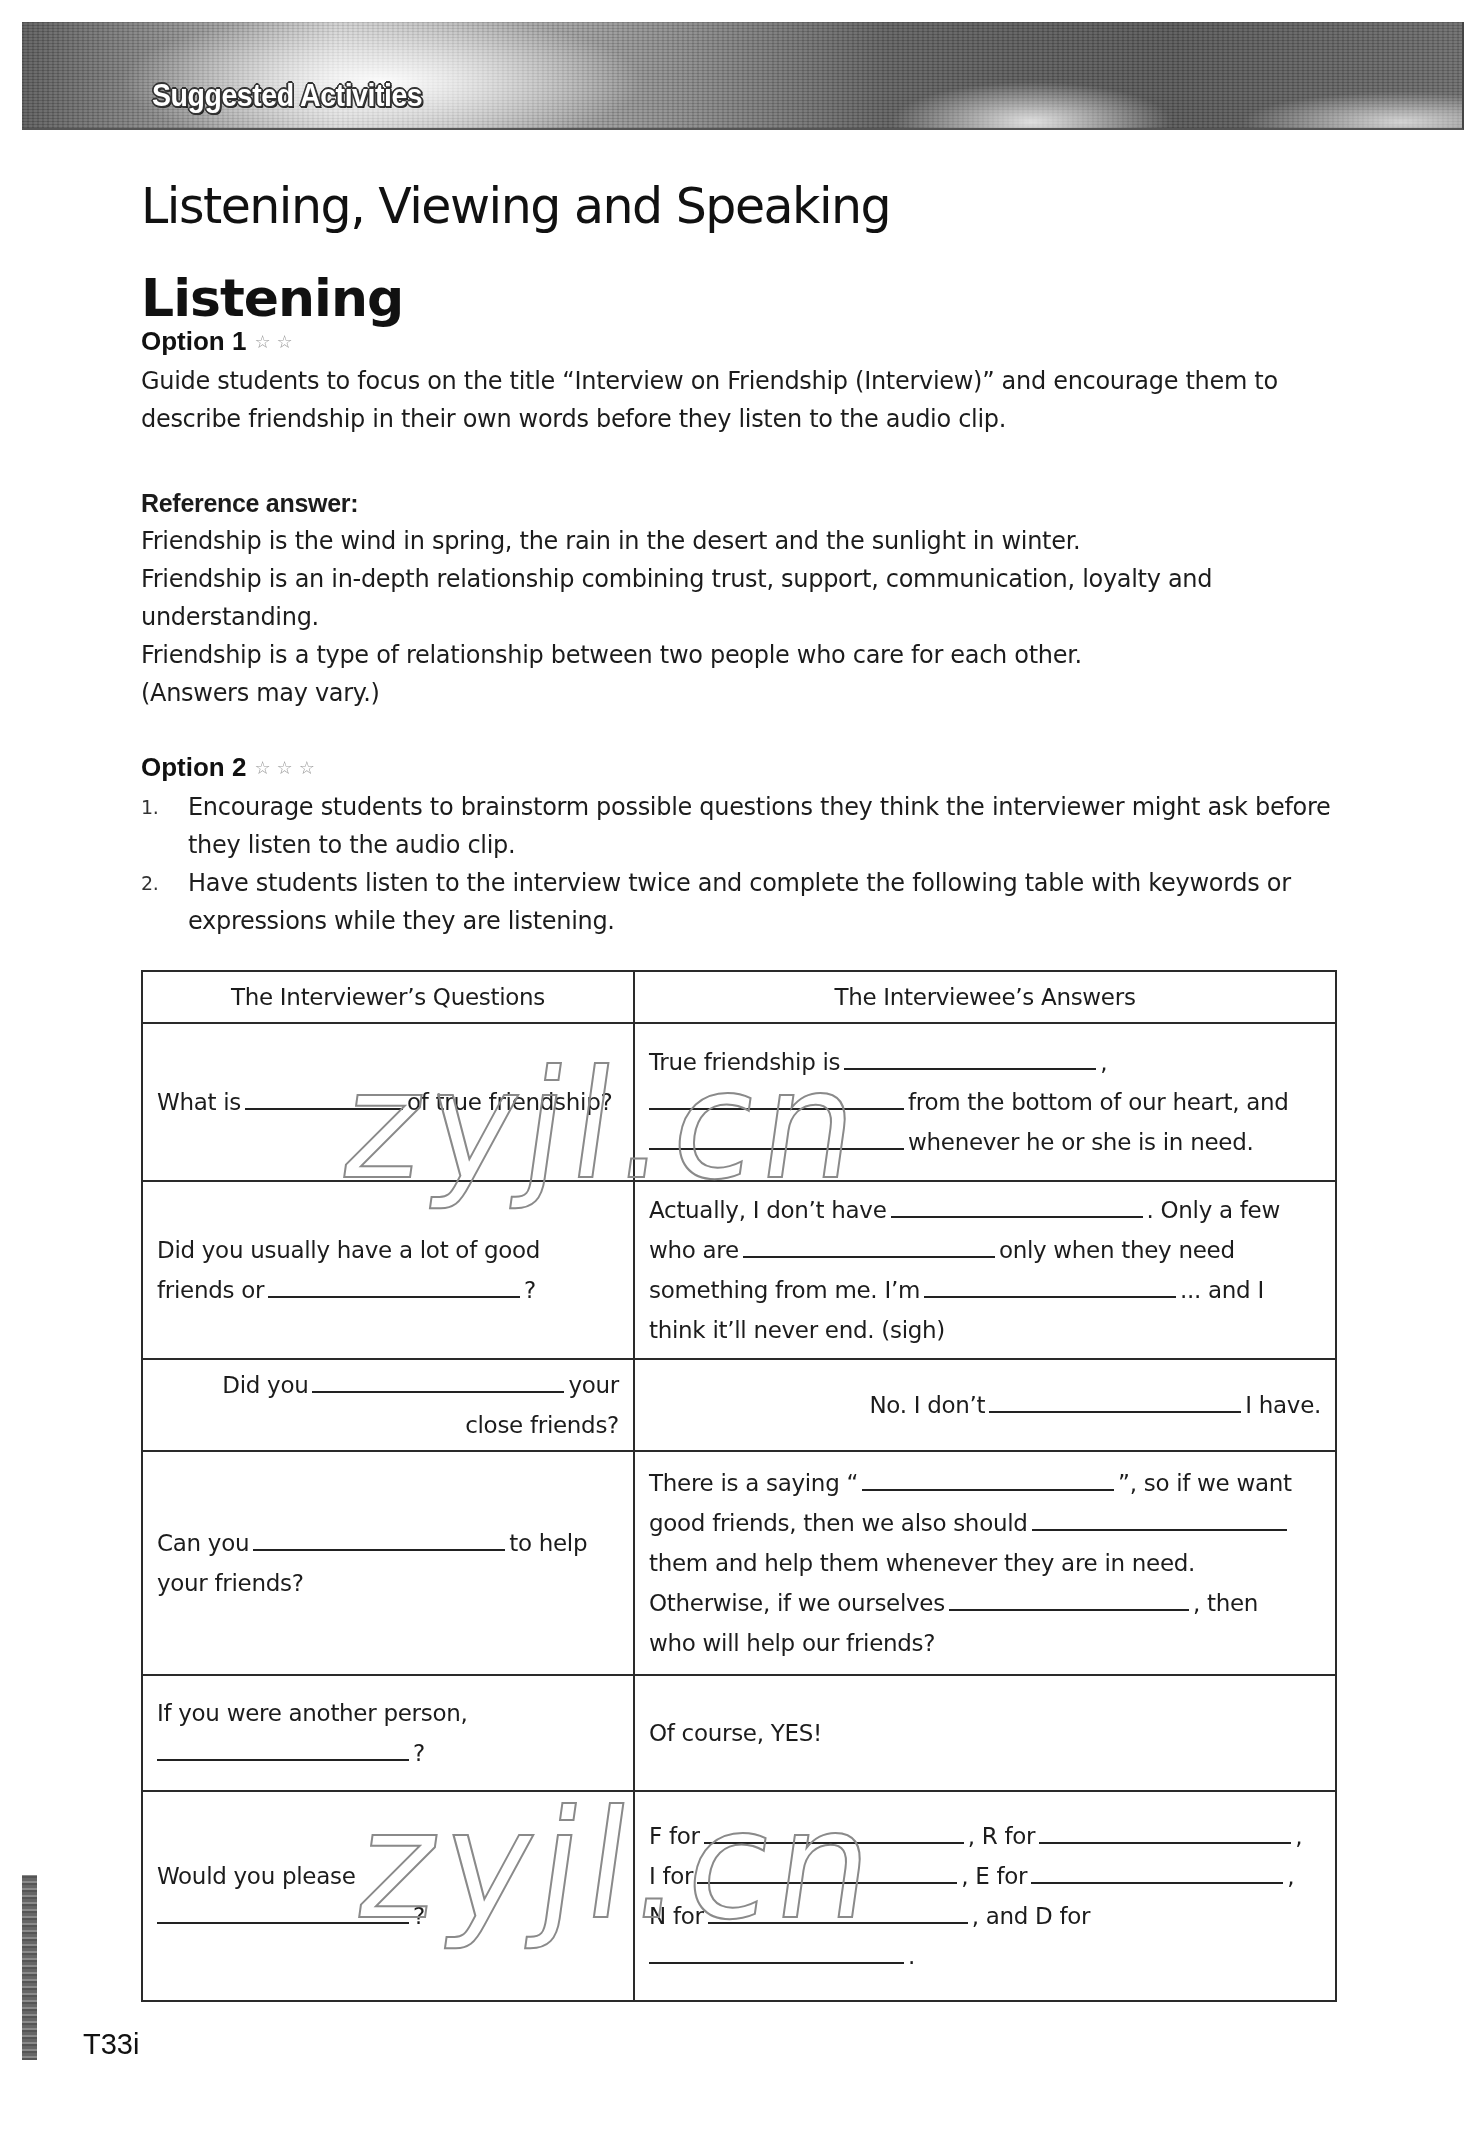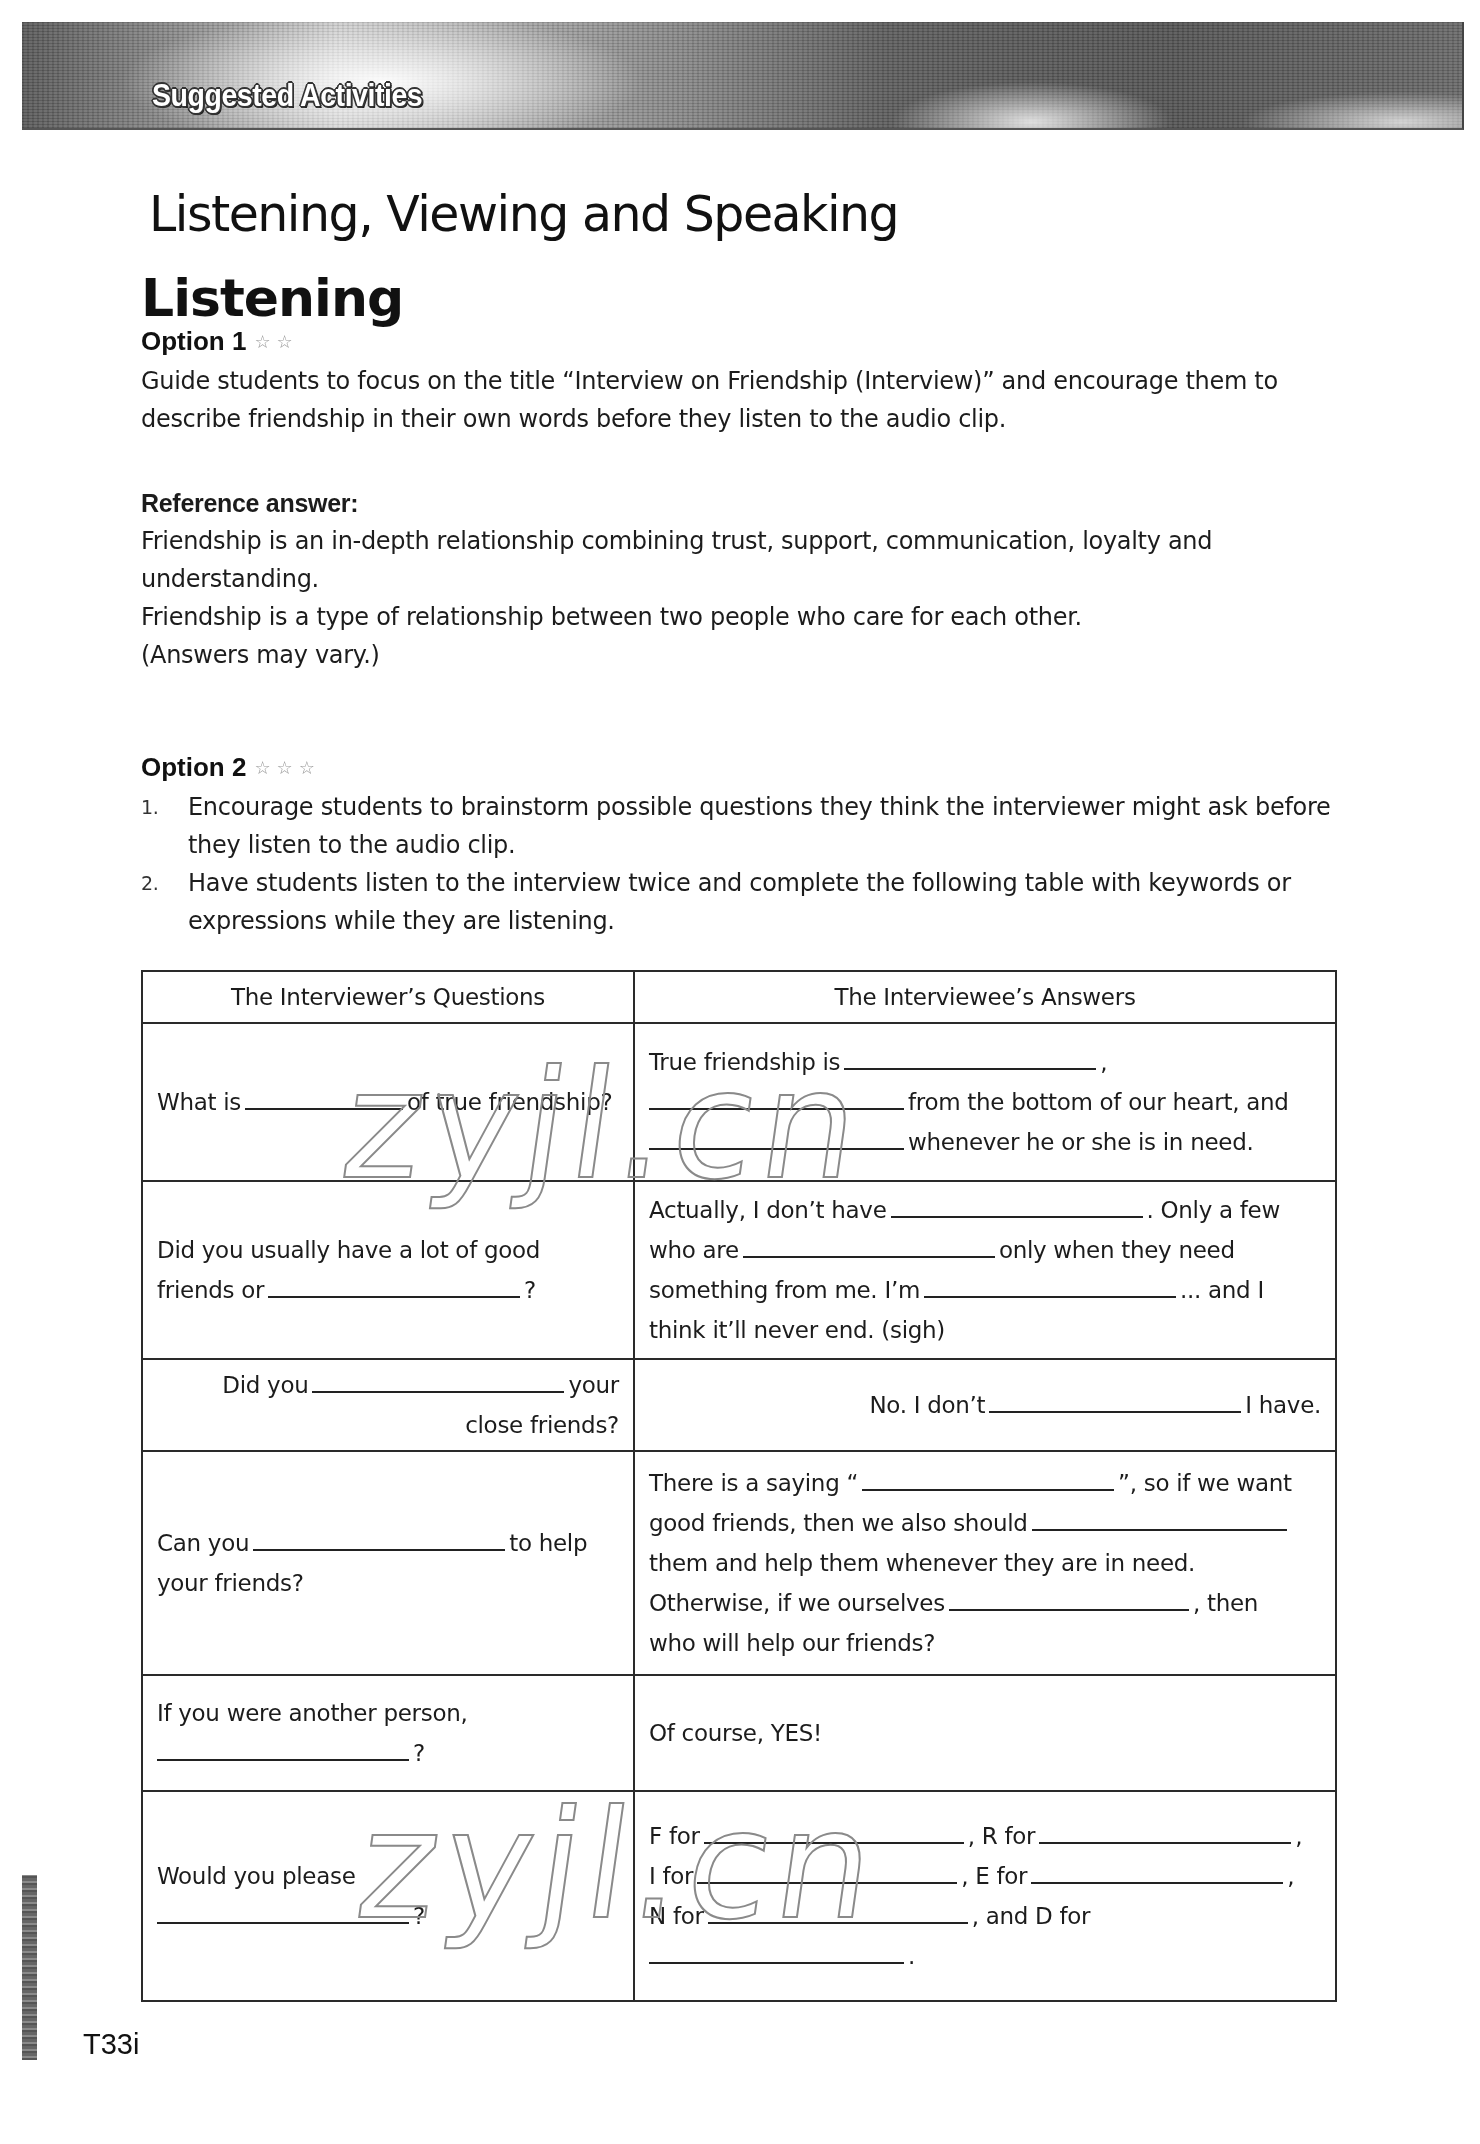--- a/index.html
+++ b/index.html
@@ -22,21 +22,21 @@
   .banner-title {
     position: absolute; left: 152px; top: 78px;
     font-family: "Liberation Sans", sans-serif; font-weight: bold; font-size: 31px;
     color: #ffffff; letter-spacing: -0.5px;
     text-shadow: -2px 0 #333, 2px 0 #333, 0 -2px #333, 0 2px #333, 2px 2px #222, -1px -1px #333, 1px -1px #333, -1px 1px #333;
     transform: scaleX(0.92); transform-origin: left;
   }
   .h1 {
     position: absolute; left: 141px; top: 178px;
     font-family: "DejaVu Sans", sans-serif; font-weight: normal; font-size: 49px;
-    letter-spacing: -1.5px; color: #111; margin: 8px;
+    letter-spacing: -1.5px; color: #111; margin: 0;
   }
   .h2 {
     position: absolute; left: 141px; top: 268px;
     font-family: "DejaVu Sans", sans-serif; font-size: 52px; letter-spacing: -1px; color: #111; margin: 0;
   }
   .opt-head {
     position: absolute; left: 141px;
     font-family: "Liberation Sans", sans-serif; font-weight: bold; font-size: 26px; color: #111;
     display: flex; align-items: center; gap: 8px;
   }
@@ -96,20 +96,21 @@
 <div class="opt-head" style="top:326px;">
   <span>Option 1</span>
   <span class="stars">☆☆</span>
 </div>
 <div class="para" style="top:362px;">
   <p>Guide students to focus on the title “Interview on Friendship (Interview)” and encourage them to describe friendship in their own words before they listen to the audio clip.</p>
 </div>
 
 <div class="para" style="top:484px;">
   <p class="bold-label">Reference answer:</p>
+  <p>Friendship is the wind in spring, the rain in the desert and the sunlight in winter.</p>
   <p>Friendship is an in-depth relationship combining trust, support, communication, loyalty and understanding.</p>
   <p>Friendship is a type of relationship between two people who care for each other.</p>
   <p>(Answers may vary.)</p>
 </div>
 
 <div class="opt-head" style="top:752px;">
   <span>Option 2</span>
   <span class="stars">☆☆☆</span>
 </div>
 <ol class="steps" style="top:788px;">

